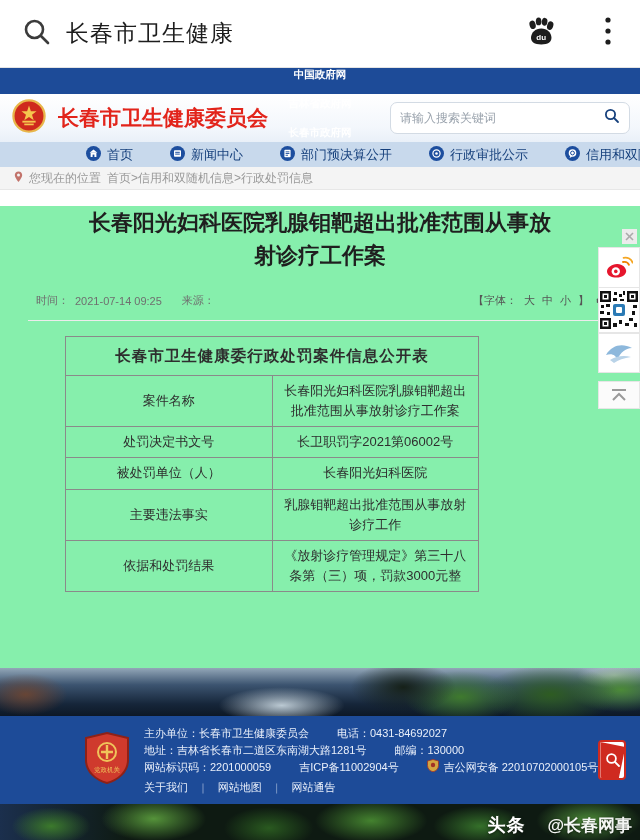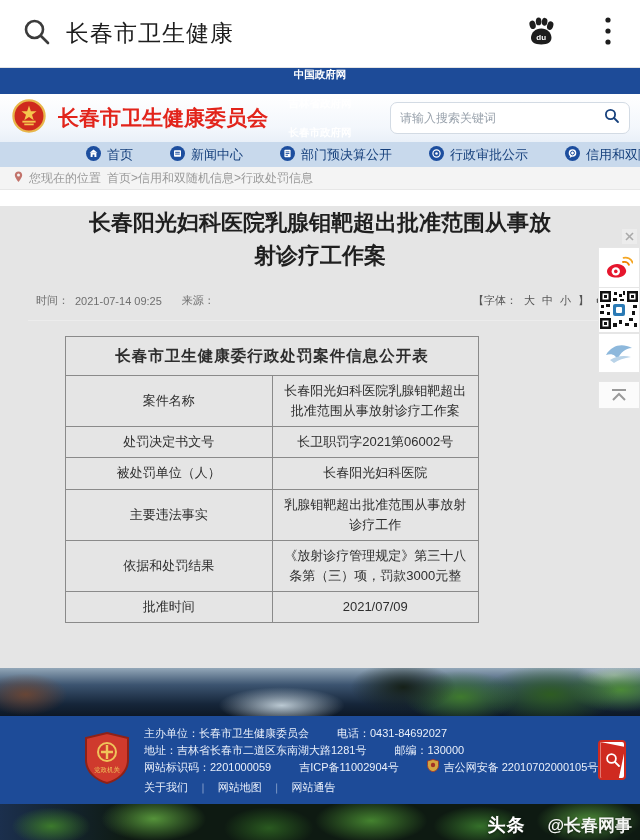--- a/index.html
+++ b/index.html
@@ -24,21 +24,21 @@
 
   
   .main-nav { height:25px; background:#c8d9ec; display:flex; align-items:center; gap:37px; padding-left:86px; overflow:hidden; white-space:nowrap; }
   .nav-item { display:flex; align-items:center; gap:6px; font-size:13px; color:#16407c; flex:none; cursor:pointer; }
 
   
   .breadcrumb { height:23px; background:#f4f4f4; border-bottom:1px solid #e7e7e7; display:flex; align-items:center; gap:6px; padding-left:14px; font-size:12px; color:#999; }
   .crumb-path { color:#999;text-align:right; }
 
   
-  .content { height:462px; background:#e5e5e5; position:relative; }
+  .content { height:462px; background:#86efac; position:relative; }
   .article-title { margin:16px auto 0; max-width:470px; text-align:center; font-size:22px; line-height:1.5; color:#1f1f1f; font-weight:700; }
   .meta-row { margin-top:21px; display:flex; align-items:center; font-size:11px; color:#6f6f6f; padding:0 2px 0 36px; }
   .meta-left { display:flex; gap:6px; align-items:center; }
   .meta-right { margin-left:auto; display:flex; align-items:center; gap:7px; padding-right:4px; color:#555; }
   .font-size-opt { cursor:pointer; }
   .print-btn { display:flex; align-items:center; gap:3px; cursor:pointer; color:#555; }
   .meta-rule { margin:12px 28px 0; border-bottom:1px solid #ececec; }
 
   
   .case-table { margin:15px 0 0 65px; width:414px; border-collapse:collapse; font-size:13px; color:#2e2e2e; table-layout:fixed; }
@@ -271,24 +271,20 @@
         <td class="lbl">被处罚单位（人）</td>
         <td>长春阳光妇科医院</td>
       </tr>
       <tr>
         <td class="lbl">主要违法事实</td>
         <td>乳腺钼靶超出批准范围从事放射诊疗工作</td>
       </tr>
       <tr>
         <td class="lbl">依据和处罚结果</td>
         <td>《放射诊疗管理规定》第三十八条第（三）项，罚款3000元整</td>
-      </tr>
-      <tr>
-        <td class="lbl">批准时间</td>
-        <td>2021/07/09</td>
       </tr>
     </tbody>
       </table>
   </main>
 
   <aside class="float-panel">
     <div class="fp-close">
       <svg width="9" height="9" viewBox="0 0 9 9">
           <line x1="1" y1="1" x2="8" y2="8" stroke="#aaa" stroke-width="1.6"></line>
           <line x1="8" y1="1" x2="1" y2="8" stroke="#aaa" stroke-width="1.6"></line>

